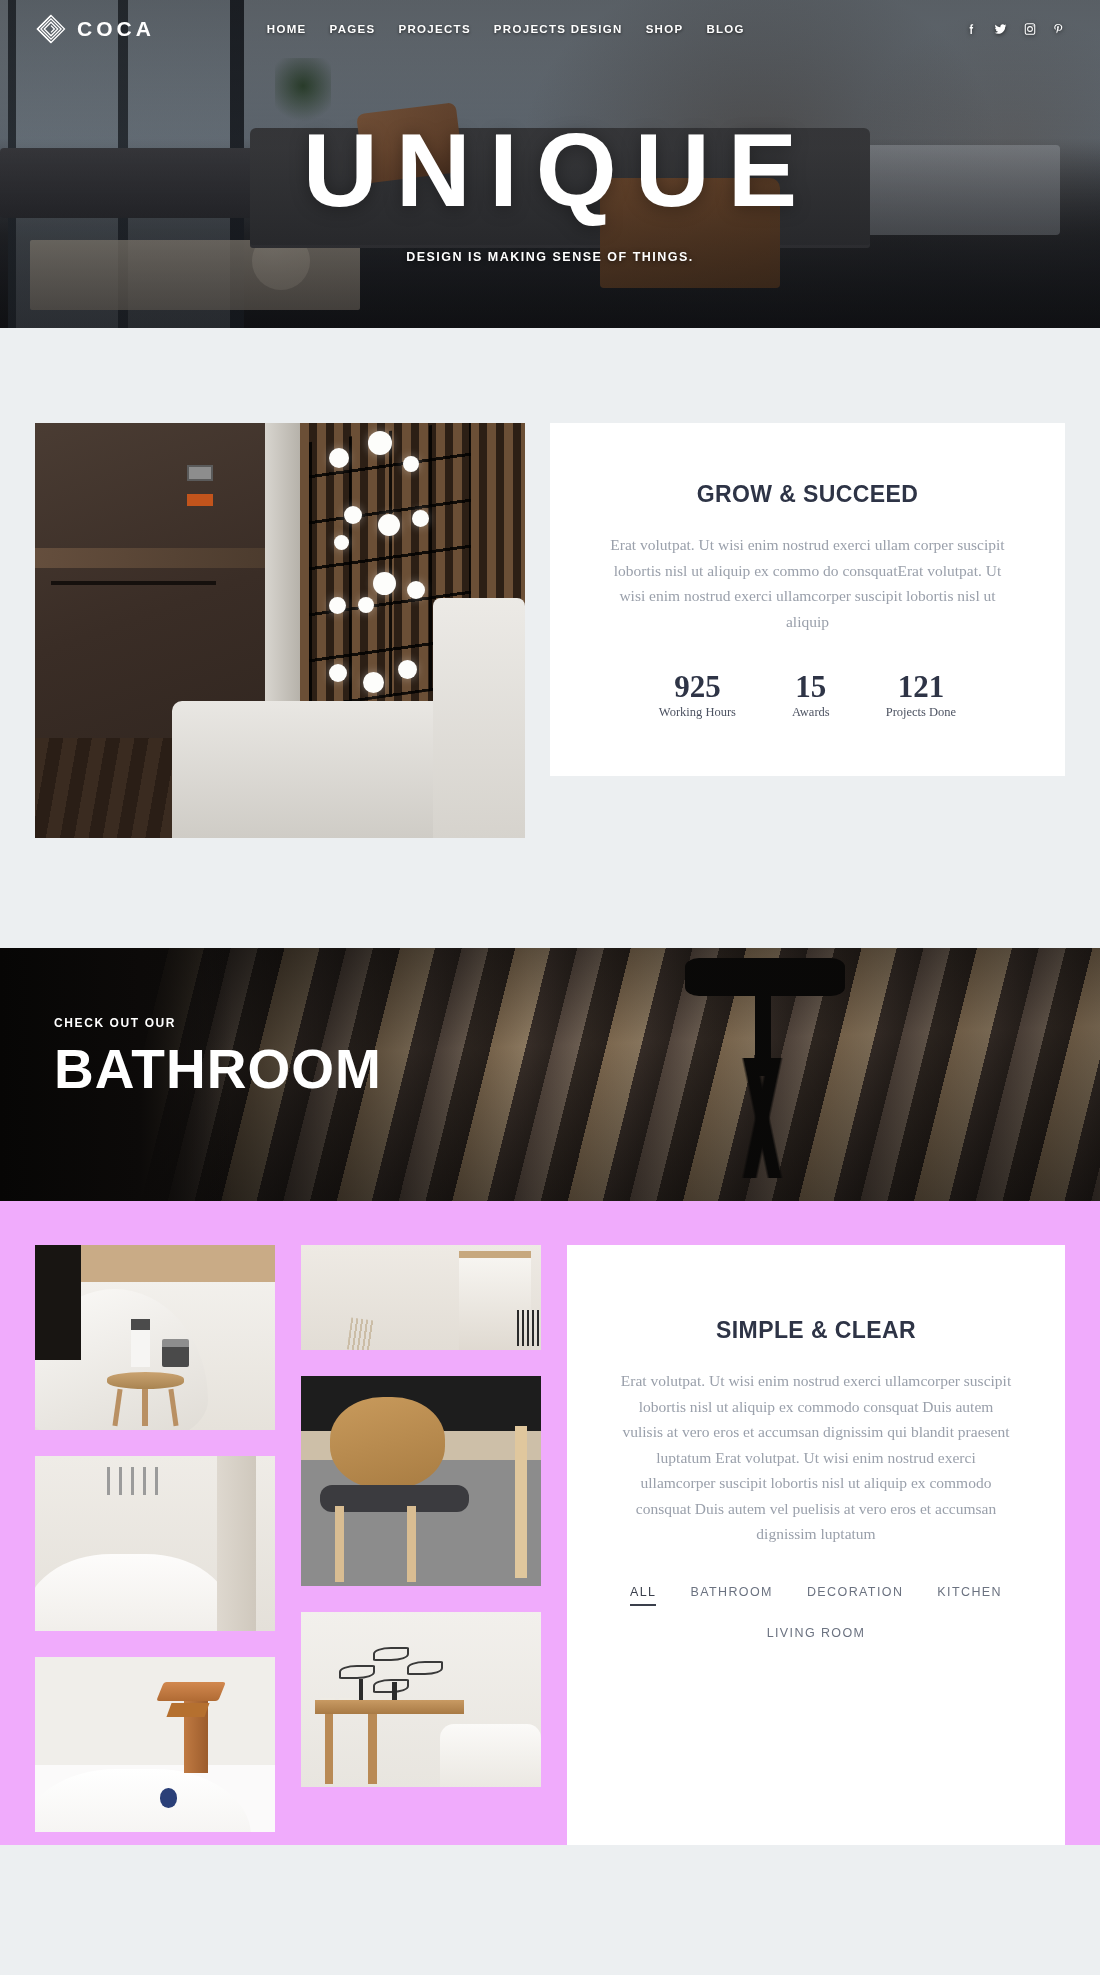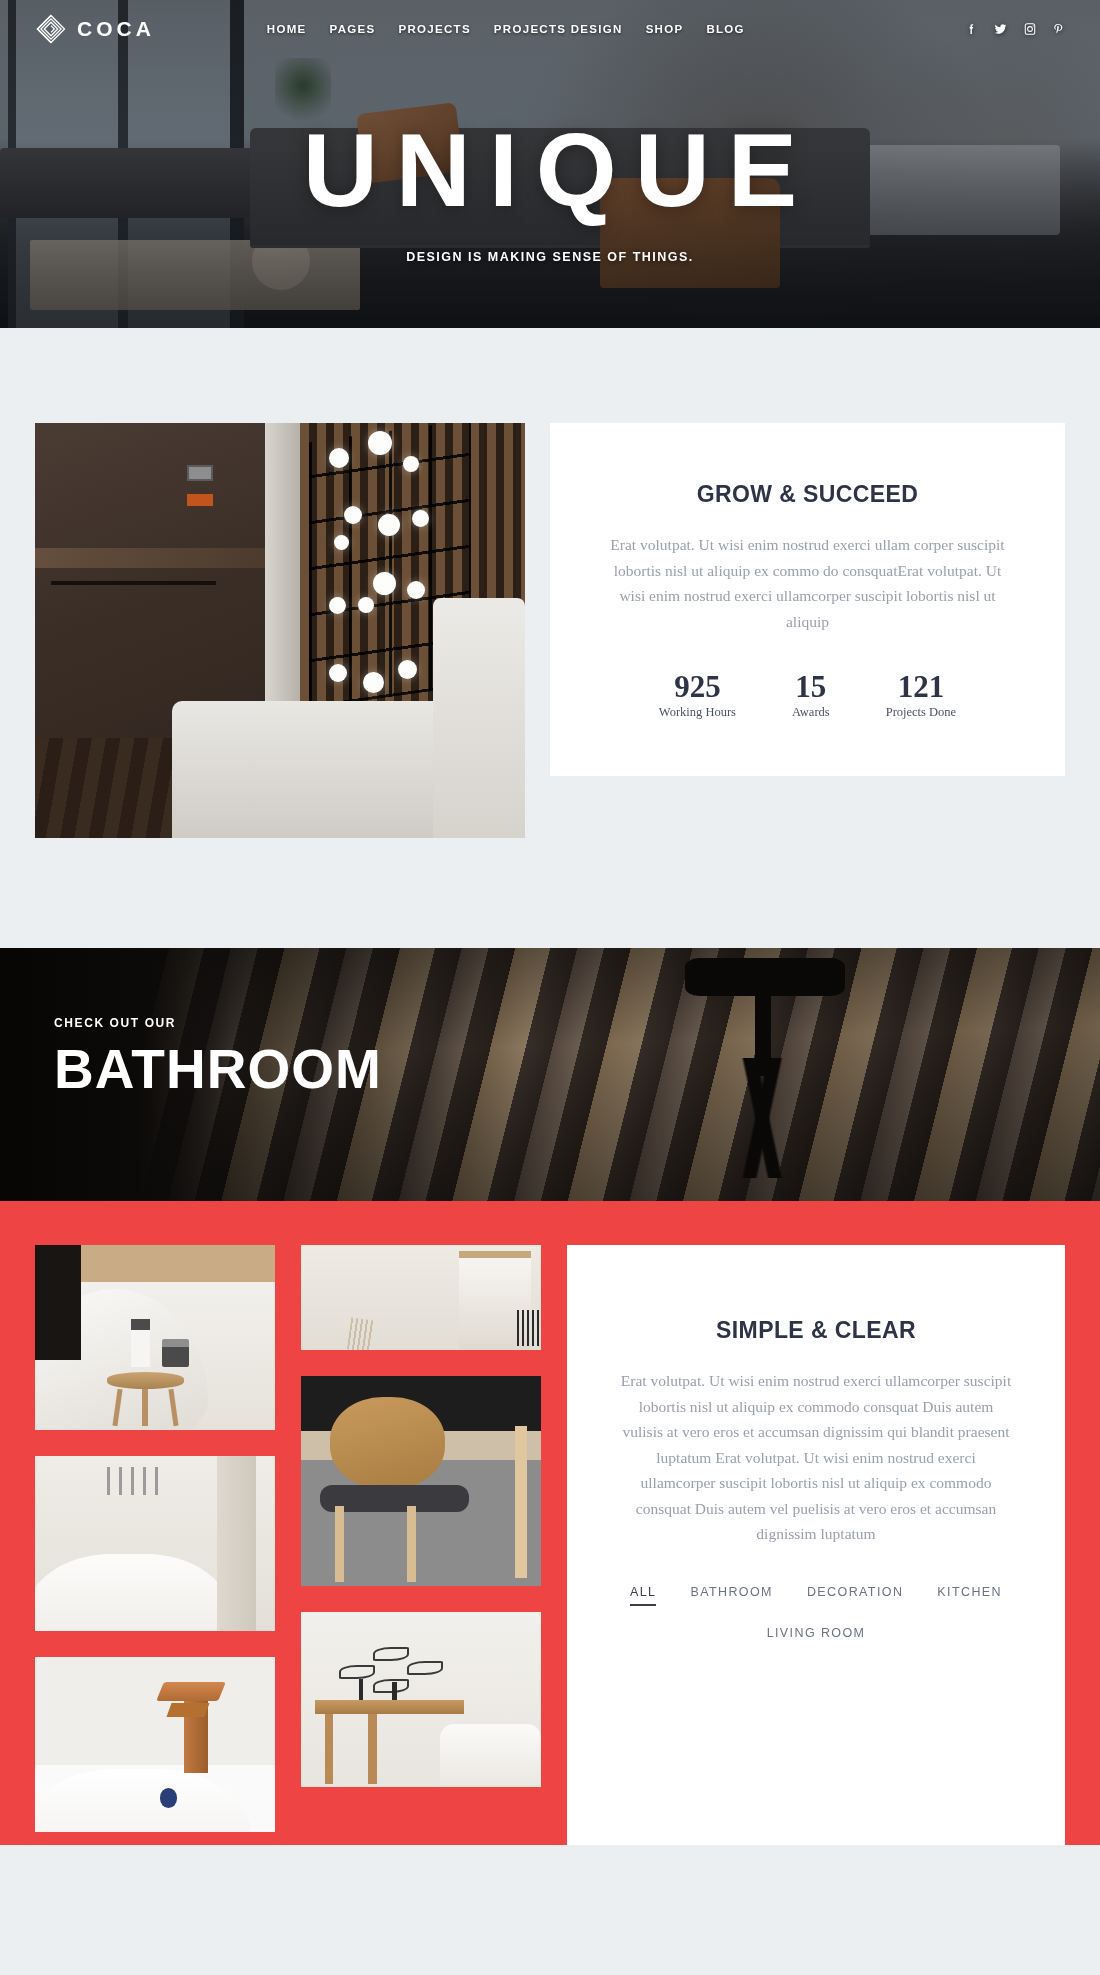--- a/index.html
+++ b/index.html
@@ -298,21 +298,21 @@
   }
   .pb-kicker{
     color:#fff; font-size:12px; font-weight:700; letter-spacing:1.6px;
   }
   .pb-title{
     margin-top:12px;
     color:#fff; font-size:55px; font-weight:700; letter-spacing:1px; line-height:1;
   }
 
   
-  .pf-section{ background:#ef4444; padding:44px 0 0; }
+  .pf-section{ background:#f0abfc; padding:44px 0 0; }
   .pf-wrap{
     width:1030px; margin:0 auto;
     display:flex; align-items:flex-start; gap:26px;
   }
   .pf-col{ display:flex; flex-direction:column; gap:26px; }
   .pf-col-a{ flex:0 0 240px; }
   .pf-col-b{ flex:0 0 240px; }
   .pf-card{
     flex:1 1 auto; background:#fff;
     padding:72px 52px 56px;

